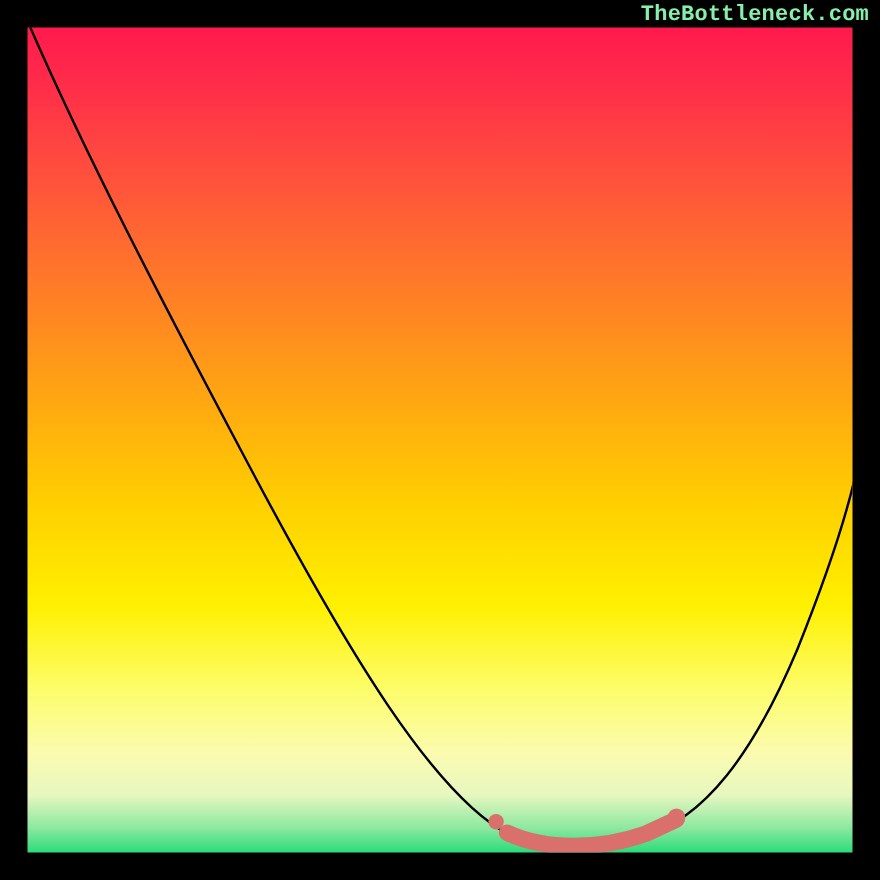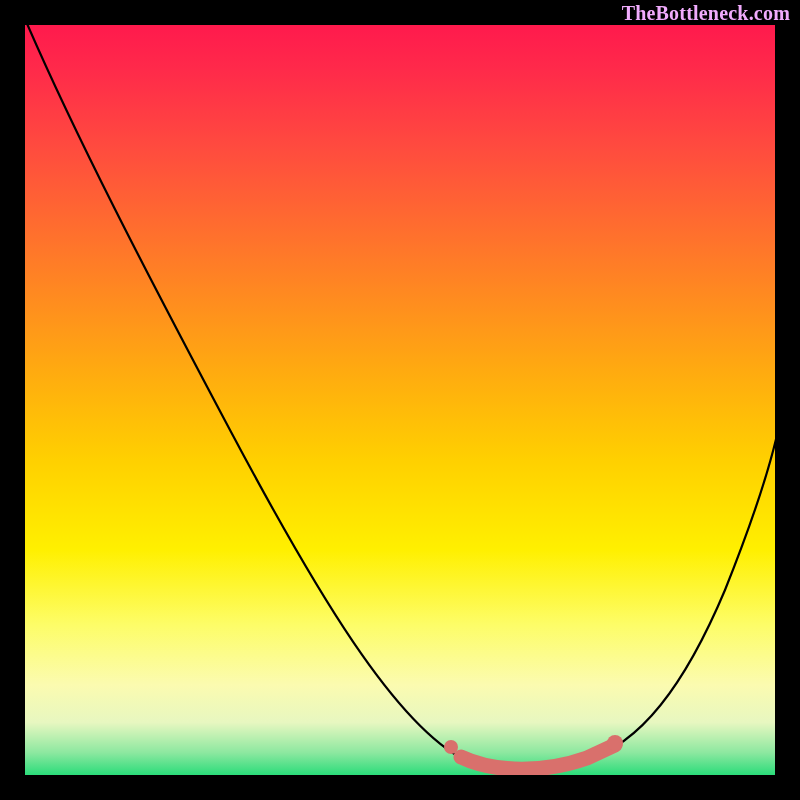--- a/index.html
+++ b/index.html
@@ -37,24 +37,24 @@
     left: 25px;
     top: 25px;
     width: 750px;
     height: 750px;
     pointer-events: none;
   }
   .watermark {
     position: absolute;
     top: 2px;
     right: 10px;
-    font-family: Liberation Serif, serif;
+    font-family: Liberation Mono, monospace;
     font-size: 20px;
     font-weight: 600;
-    color: #f0abfc;
+    color: #86efac;
     letter-spacing: 0.2px;
   }
 </style>
 </head>
 <body>
 
 <div class="stage">
   <div class="gradient-area"></div>
 
   <svg class="curve" viewBox="0 0 750 750" preserveAspectRatio="none">

